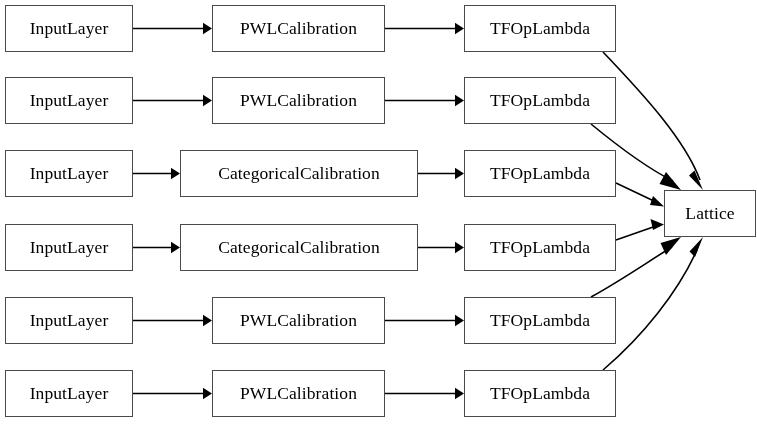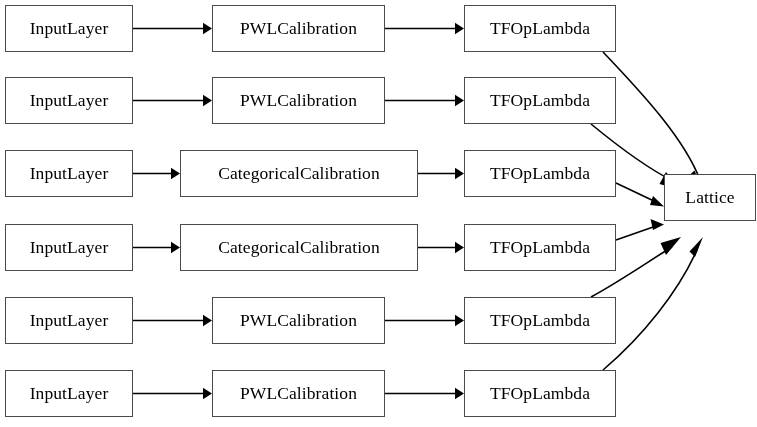--- a/index.html
+++ b/index.html
@@ -152,17 +152,17 @@
   <div class="node-box" style="left:5px; top:370px; width:128px; height:47px;">
     <span class="node-label">InputLayer</span>
   </div>
   <div class="node-box" style="left:212px; top:370px; width:173px; height:47px;">
     <span class="node-label">PWLCalibration</span>
   </div>
   <div class="node-box" style="left:464px; top:370px; width:152px; height:47px;">
     <span class="node-label">TFOpLambda</span>
   </div>
 
-  <div class="node-box" style="left:664px; top:174px; width:92px; height:47px;">
+  <div class="node-box" style="left:664px; top:190px; width:92px; height:47px;">
     <span class="node-label">Lattice</span>
   </div>
 
 </div>
 
 </body></html>

